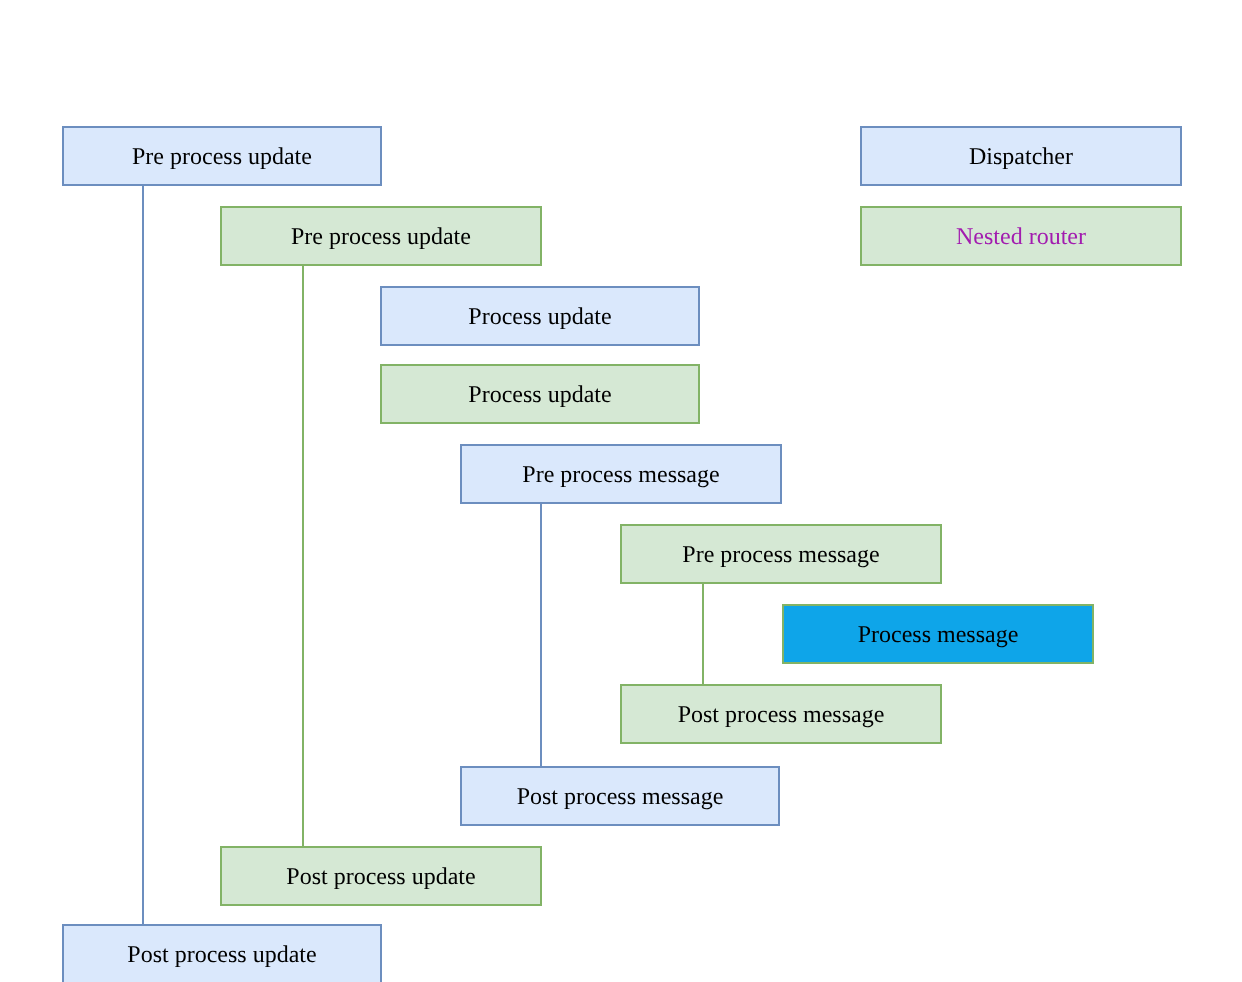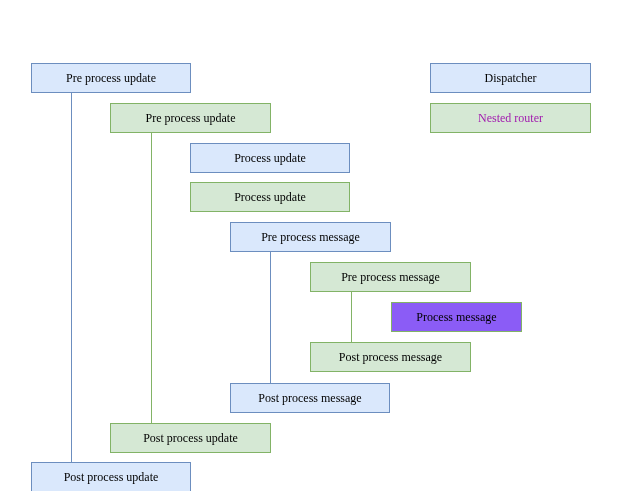--- a/index.html
+++ b/index.html
@@ -63,21 +63,21 @@
     </div>
     <div class="node" style="left: 190px; top: 150px; width: 160px; height: 30px; background: rgb(213, 232, 212); border-color: rgb(130, 179, 102);">
       <span style="color: rgb(0, 0, 0);">Process update</span>
     </div>
     <div class="node" style="left: 230px; top: 190px; width: 161px; height: 30px; background: rgb(218, 232, 252); border-color: rgb(108, 142, 191);">
       <span style="color: rgb(0, 0, 0);">Pre process message</span>
     </div>
     <div class="node" style="left: 310px; top: 230px; width: 161px; height: 30px; background: rgb(213, 232, 212); border-color: rgb(130, 179, 102);">
       <span style="color: rgb(0, 0, 0);">Pre process message</span>
     </div>
-    <div class="node" style="left: 391px; top: 270px; width: 131px; height: 30px; background: #8b5cf6; border-color: rgb(130, 179, 102);">
+    <div class="node" style="left: 391px; top: 270px; width: 156px; height: 30px; background: #0ea5e9; border-color: rgb(130, 179, 102);">
       <span style="color: rgb(0, 0, 0);">Process message</span>
     </div>
     <div class="node" style="left: 310px; top: 310px; width: 161px; height: 30px; background: rgb(213, 232, 212); border-color: rgb(130, 179, 102);">
       <span style="color: rgb(0, 0, 0);">Post process message</span>
     </div>
     <div class="node" style="left: 230px; top: 351px; width: 160px; height: 30px; background: rgb(218, 232, 252); border-color: rgb(108, 142, 191);">
       <span style="color: rgb(0, 0, 0);">Post process message</span>
     </div>
     <div class="node" style="left: 110px; top: 391px; width: 161px; height: 30px; background: rgb(213, 232, 212); border-color: rgb(130, 179, 102);">
       <span style="color: rgb(0, 0, 0);">Post process update</span>

